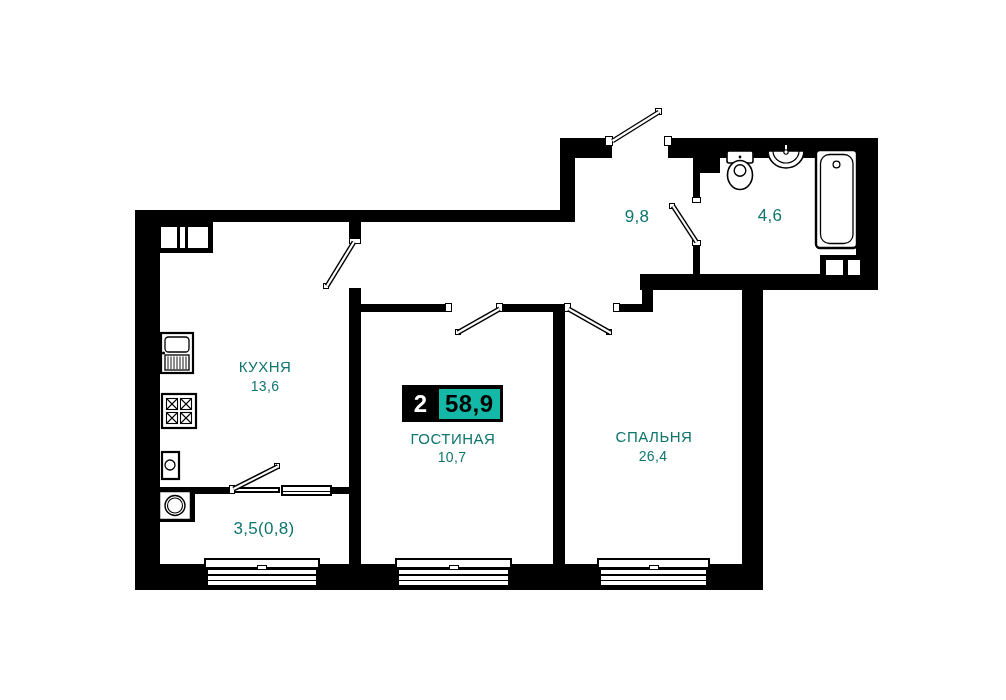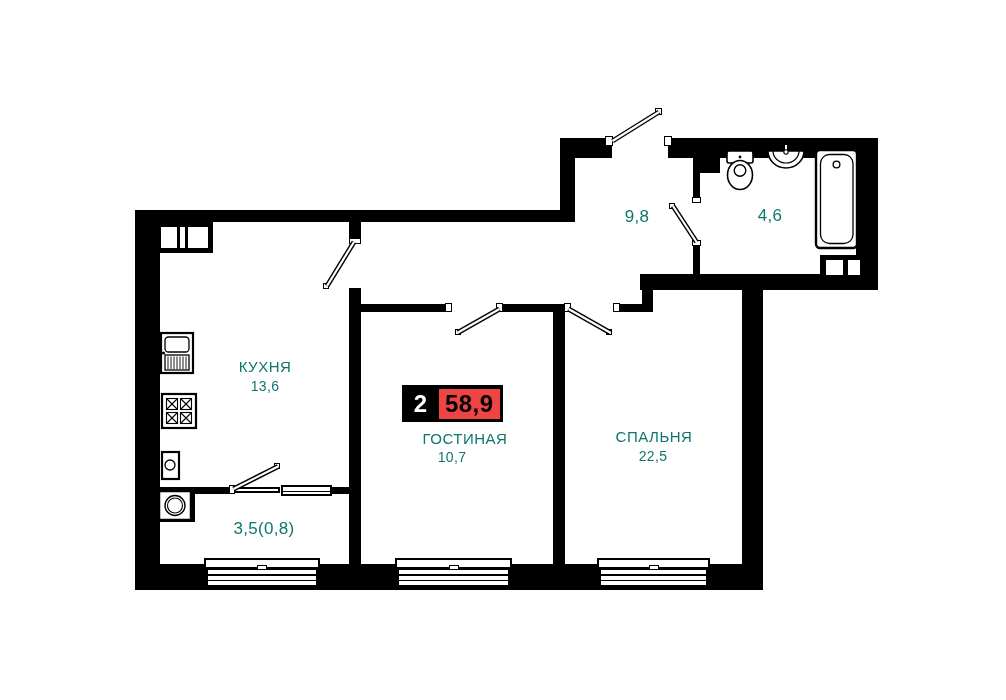--- a/index.html
+++ b/index.html
@@ -24,21 +24,21 @@
   .win .pane{position:absolute;left:2px;right:2px;top:10px;height:19px;background:#fff;border:2px solid #000;box-sizing:border-box;}
   .win .pane .l1{position:absolute;left:0;right:0;top:4px;border-top:2px solid #000;}
   .win .pane .l2{position:absolute;left:0;right:0;top:10px;border-top:1px solid #000;}
   .win .tick{position:absolute;top:7px;left:50%;width:10px;height:5px;margin-left:-5px;background:#fff;border:1px solid #000;box-sizing:border-box;}
   .bwin{position:absolute;background:#fff;border:2px solid #000;box-sizing:border-box;}
   .bwin .mid{position:absolute;left:0;right:0;top:50%;border-top:1px solid #000;}
   svg.overlay{position:absolute;left:0;top:0;width:1006px;height:700px;}
   
   .badge{position:absolute;left:402px;top:385px;width:101px;height:37px;background:#000;}
   .badge .cnt{position:absolute;left:0;top:0;width:37px;height:37px;color:#fff;font-weight:bold;font-size:24px;display:flex;align-items:center;justify-content:center;}
-  .badge .area{position:absolute;left:37px;top:3.5px;right:3.5px;bottom:3.5px;background:#ef4444;color:#000;font-weight:bold;font-size:24px;display:flex;align-items:center;justify-content:center;letter-spacing:.5px;}
+  .badge .area{position:absolute;left:37px;top:3.5px;right:3.5px;bottom:3.5px;background:#14b8a6;color:#000;font-weight:bold;font-size:24px;display:flex;align-items:center;justify-content:center;letter-spacing:.5px;}
 </style>
 </head>
 <body>
 
 <div class="canvas">
 
   <div class="wall" style="left:560px;top:138px;width:52px;height:20px;"></div>
   <div class="wall" style="left:668px;top:138px;width:210px;height:20px;"></div>
   <div class="wall" style="left:856px;top:138px;width:22px;height:152px;"></div>
   <div class="wall" style="left:640px;top:274px;width:238px;height:16px;"></div>
@@ -196,25 +196,25 @@
       <rect x="156" y="488" width="39" height="34" fill="#000"></rect>
       <rect x="159.5" y="491.5" width="31" height="28" fill="#fff" stroke="#000" stroke-width="1.5"></rect>
       <circle cx="175" cy="505.5" r="10" fill="#fff" stroke="#000" stroke-width="1.4"></circle>
       <circle cx="175" cy="505.5" r="7.5" fill="#fff" stroke="#000" stroke-width="1.1"></circle>
     </g>
   </svg>
 
   <div class="label room-name" style="left:265px;top:366px;">КУХНЯ</div>
   <div class="label room-area" style="left:265px;top:386px;">13,6</div>
 
-  <div class="label room-name" style="left:453px;top:438px;margin-left:12px;">ГОСТИНАЯ</div>
+  <div class="label room-name" style="left:453px;top:438px;">ГОСТИНАЯ</div>
   <div class="label room-area" style="left:452px;top:457px;">10,7</div>
 
   <div class="label room-name" style="left:654px;top:436px;">СПАЛЬНЯ</div>
-  <div class="label room-area" style="left:653px;top:456px;">22,5</div>
+  <div class="label room-area" style="left:653px;top:456px;">26,4</div>
 
   <div class="label zone-area" style="left:637px;top:217px;">9,8</div>
   <div class="label zone-area" style="left:770px;top:216px;">4,6</div>
   <div class="label zone-area" style="left:264px;top:529px;">3,5(0,8)</div>
 
   <div class="badge">
     <div class="cnt">2</div>
     <div class="area">58,9</div>
   </div>
 

